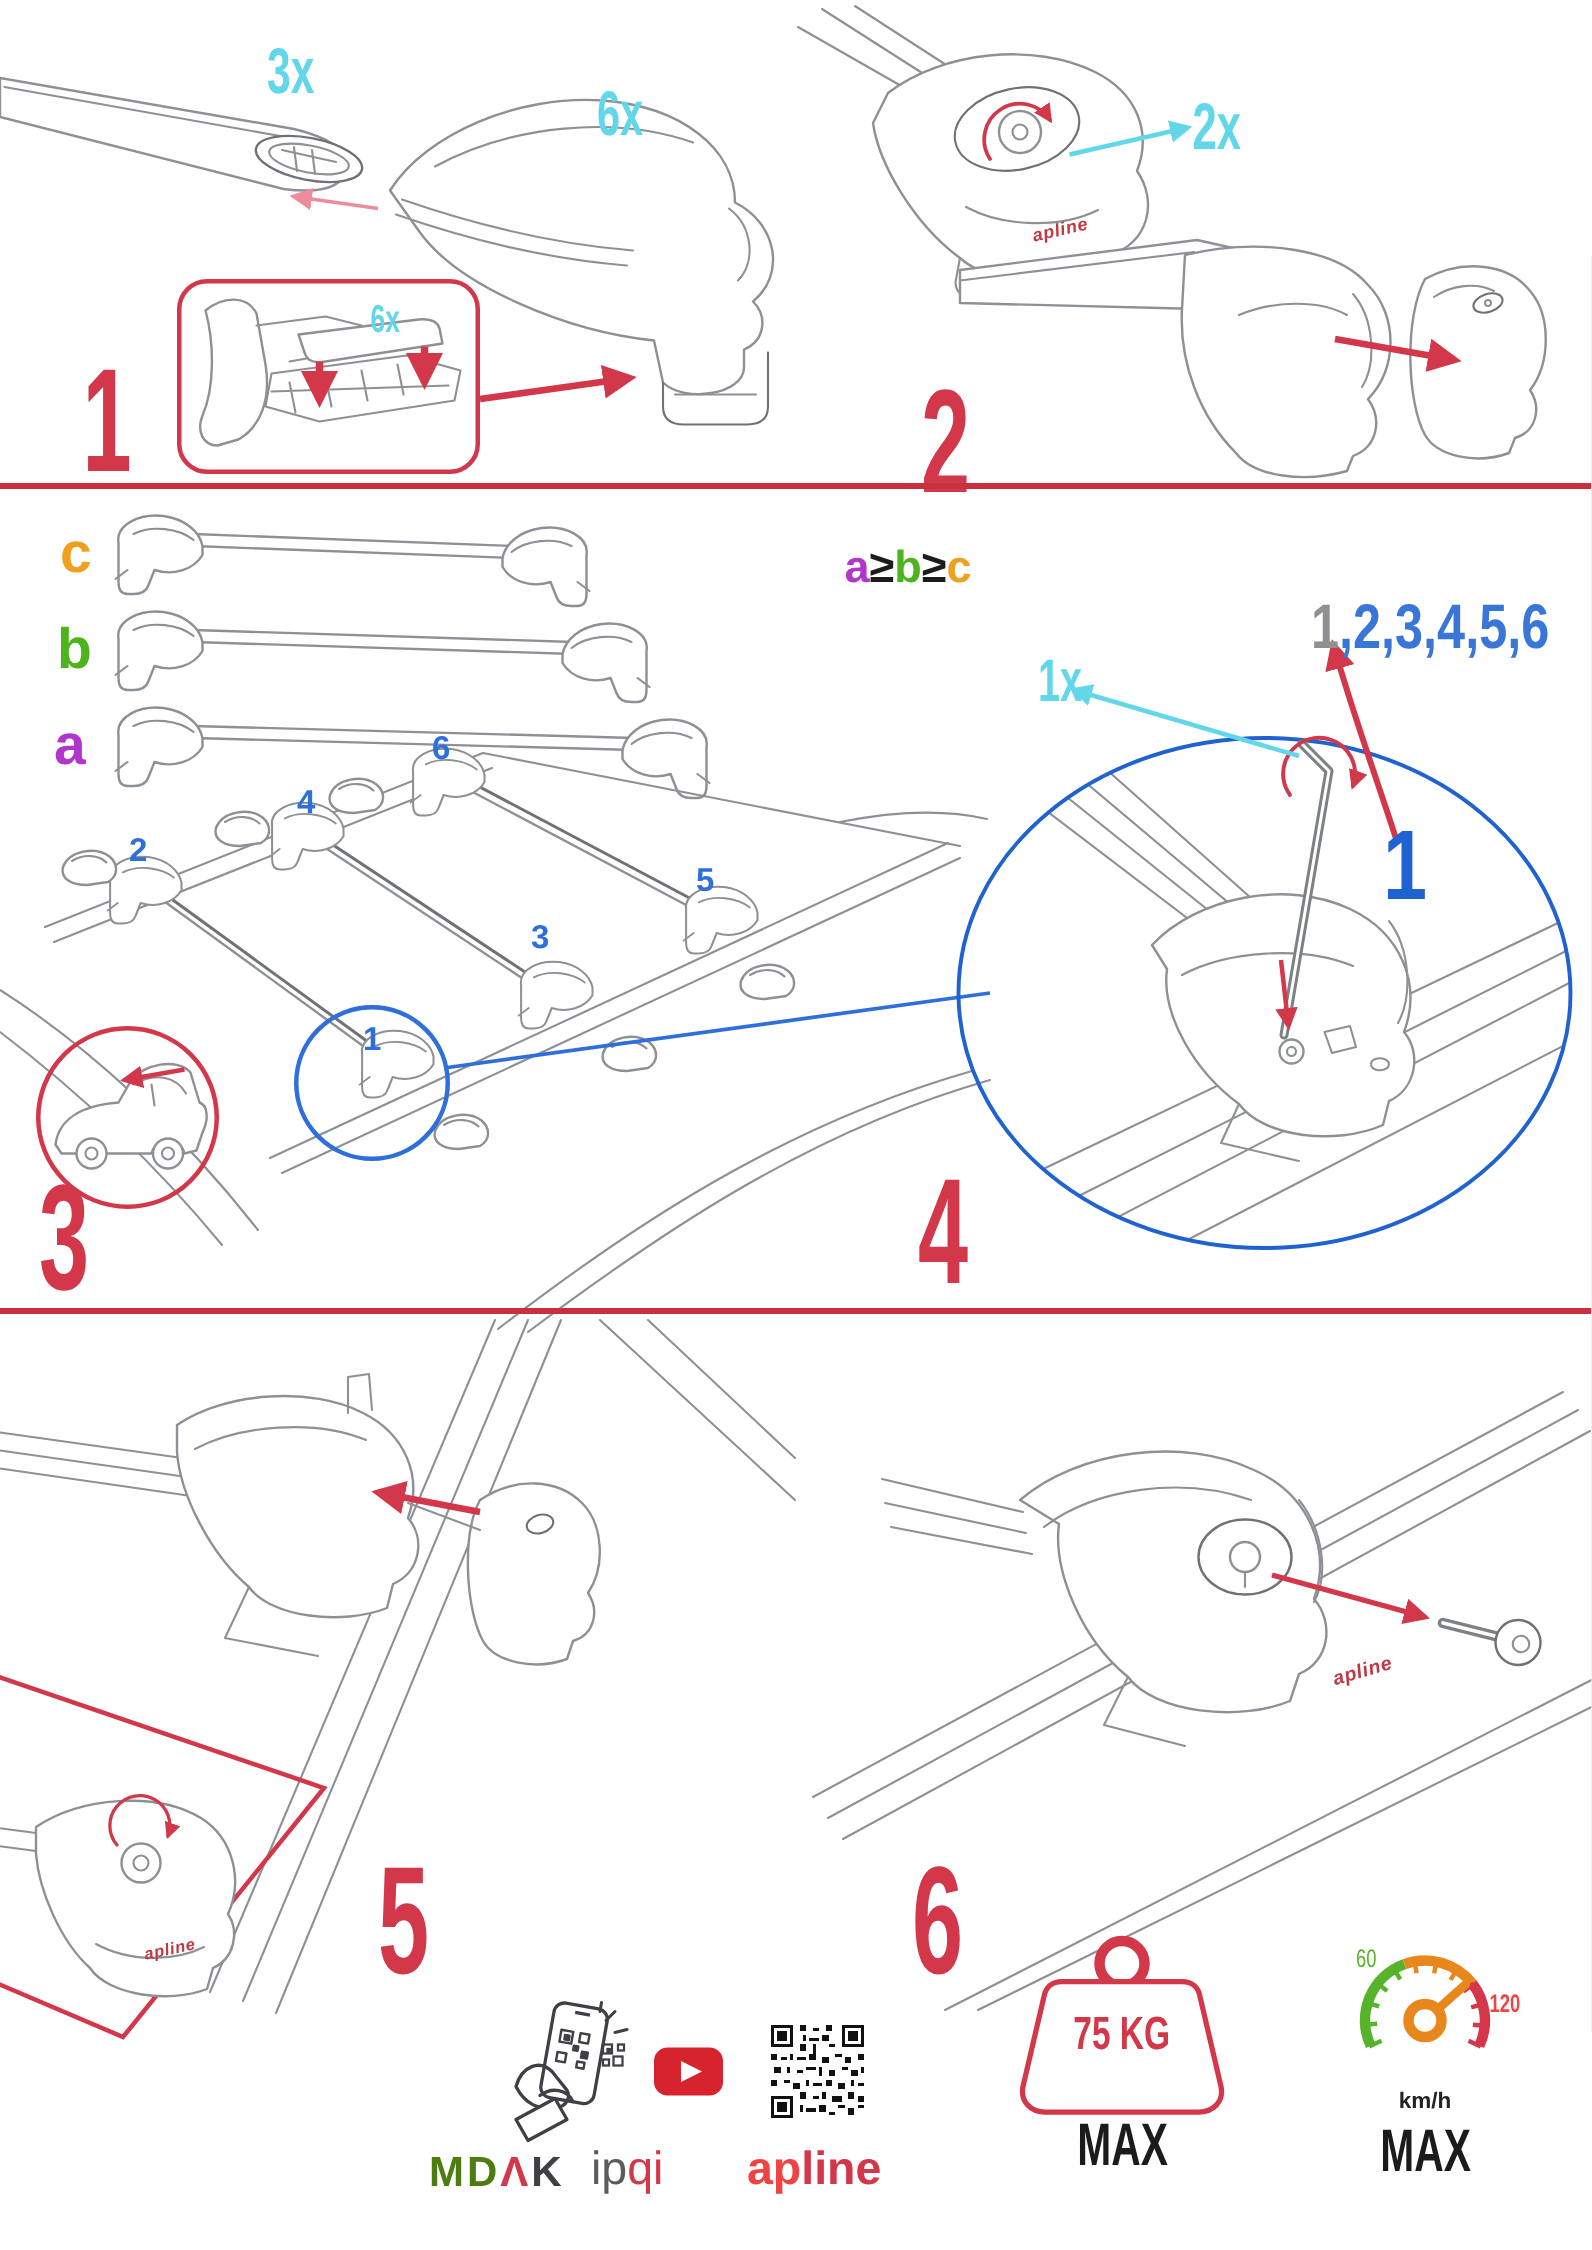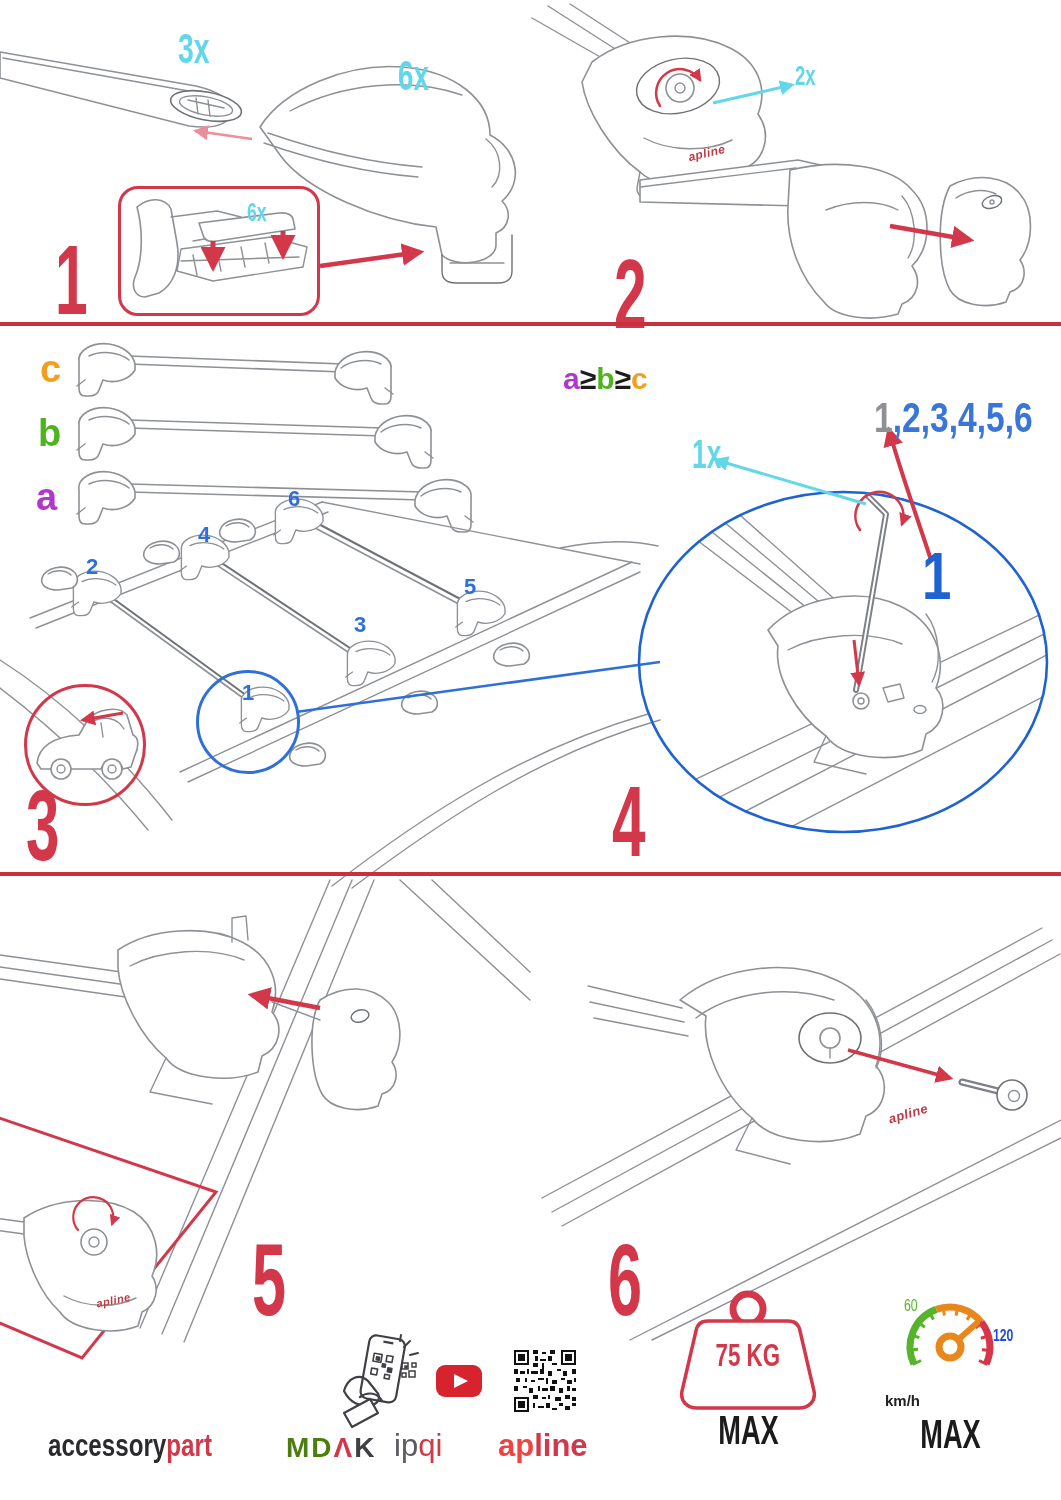--- a/index.html
+++ b/index.html
@@ -106,21 +106,21 @@
     <path class="lineart" d="M310,36 C336,22 366,26 380,44 C394,60 394,92 380,110 C388,122 384,138 370,142 L366,152 C344,160 318,154 310,140 C298,118 296,62 310,36 Z"></path>
     <ellipse class="lineartN dk" cx="352" cy="52" rx="10" ry="6" transform="rotate(-18 352 52)"></ellipse>
     <circle class="lineartN" cx="352" cy="52" r="2"></circle>
     <path class="lineartN" d="M316,48 C328,40 344,38 356,44"></path>
     <line x1="250" y1="76" x2="330" y2="90" stroke="#d2374a" stroke-width="4.5" marker-end="url(#arrR)"></line>
   </svg>
 
   <svg class="abs" style="left:530;top:0" width="531" height="322">
     <line x1="183" y1="103" x2="262" y2="85" stroke="#63d7ea" stroke-width="3" marker-end="url(#arrC)"></line>
   </svg>
-  <div class="abs" style="left:795px;top:60px;font-size:28px"><span class="cond qty" style="--sx:.66">2x</span></div>
+  <div class="abs" style="left:795px;top:60px;font-size:44px"><span class="cond qty" style="--sx:.66">2x</span></div>
   <div class="abs" style="left:614px;top:238px;font-size:98px"><span class="cond stepnum" style="--sx:.6">2</span></div>
 
   <div class="divider" style="top:322px"></div>
 
   <svg class="abs" style="left:75;top:338" width="430" height="205">
     <g>
       <line x1="54" y1="18" x2="268" y2="26" stroke="var(--line)" stroke-width="1.6"></line>
       <line x1="54" y1="26" x2="268" y2="34" stroke="var(--line)" stroke-width="1.6"></line>
       <use href="#minifoot" x="0" y="2"></use>
       <g transform="translate(320,10) scale(-1,1)">
@@ -283,23 +283,20 @@
     <g>
       <line x1="432" y1="202" x2="468" y2="211" stroke="#7d8085" stroke-width="7" stroke-linecap="round"></line>
       <line x1="432" y1="202" x2="468" y2="211" stroke="#ffffff" stroke-width="2.5" stroke-linecap="round"></line>
       <circle class="lineart dk" cx="482" cy="215" r="15"></circle>
       <circle class="lineartN" cx="484" cy="216" r="5.5"></circle>
     </g>
   </svg>
   <div class="abs" style="left:888px;top:1106px;font-size:13px;transform:rotate(-16deg)"><span class="brand-tag">apline</span></div>
   <div class="abs" style="left:608px;top:1222px;font-size:102px"><span class="cond stepnum" style="--sx:.6">6</span></div>
 
-  <div class="abs" style="left:48px;top:1428px;font-size:31px;font-weight:700">
-    <span class="cond" style="--sx:.78"><span style="color:#2b2b2e">accessory</span><span style="color:var(--red)">part</span></span>
-  </div>
 
   <svg class="abs" style="left:338;top:1333" width="90" height="100" viewBox="0 0 90 100">
     <g transform="rotate(10 45 40)" fill="none" stroke="#3f3f45" stroke-width="2.2" stroke-linejoin="round">
       <rect x="26" y="4" width="36" height="64" rx="7" fill="#fff"></rect>
       <line x1="40" y1="9" x2="50" y2="9"></line>
       <g stroke-width="1.6">
         <rect x="33" y="22" width="8" height="8"></rect>
           <rect x="46" y="22" width="6" height="6"></rect>
         <rect x="33" y="37" width="6" height="6"></rect>
         <rect x="43" y="31" width="3" height="3" fill="#3f3f45"></rect>
@@ -427,17 +424,17 @@
       <line x1="86.7" y1="27.2" x2="82.0" y2="34.9" stroke="#e8871c"></line>
       <line x1="97.7" y1="37.3" x2="90.6" y2="42.7" stroke="#d63649"></line>
       <line x1="104.4" y1="50.7" x2="95.8" y2="53.2" stroke="#d63649"></line>
       <line x1="105.8" y1="65.6" x2="96.9" y2="64.8" stroke="#d63649"></line>
       <line x1="102.2" y1="79.3" x2="94.0" y2="75.5" stroke="#d63649"></line>
     </g>
     <line x1="65" y1="62" x2="92" y2="38" stroke="#e8871c" stroke-width="6" stroke-linecap="round"></line>
     <circle cx="65" cy="62" r="11" fill="#ffffff" stroke="#e8871c" stroke-width="7"></circle>
   </svg>
   <div class="abs" style="left:904px;top:1296px;font-size:17px;font-weight:400;color:#56b32a"><span class="cond" style="--sx:.72">60</span></div>
-  <div class="abs" style="left:993px;top:1326px;font-size:17px;font-weight:700;color:#1d4ed8"><span class="cond" style="--sx:.72">120</span></div>
-  <div class="abs" style="left:885px;top:1392px;width:130px;font-size:15px;font-weight:600;color:#222">km/h</div>
+  <div class="abs" style="left:993px;top:1326px;font-size:17px;font-weight:700;color:#ef4444"><span class="cond" style="--sx:.72">120</span></div>
+  <div class="abs" style="left:885px;top:1392px;width:130px;text-align:center;font-size:15px;font-weight:600;color:#222">km/h</div>
   <div class="abs" style="left:885px;top:1412px;width:130px;text-align:center;font-size:40px;font-weight:700;color:#1b1b1b"><span class="cond" style="--sx:.68;transform-origin:center">MAX</span></div>
 
 </div>
 
 </body></html>

